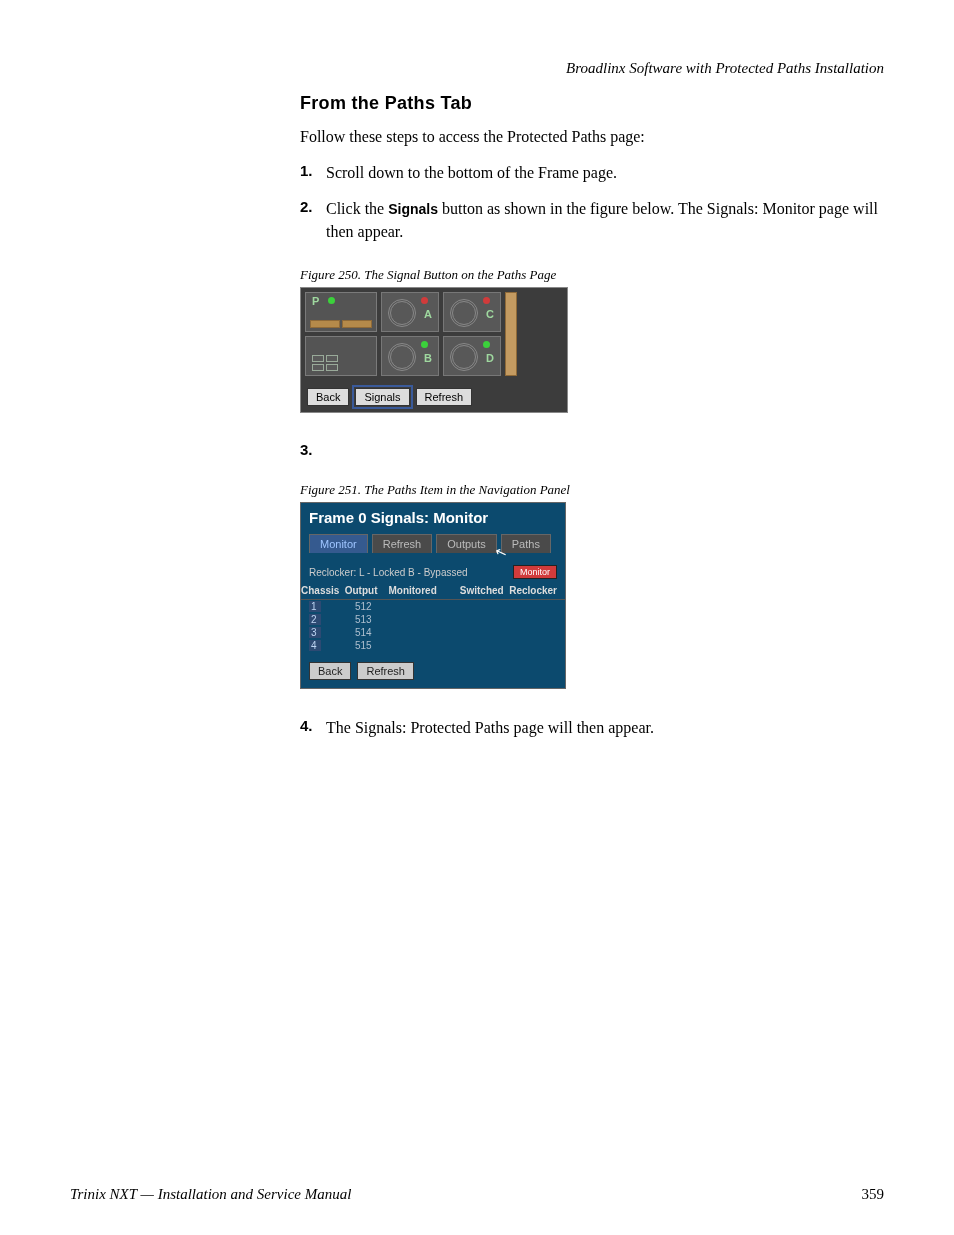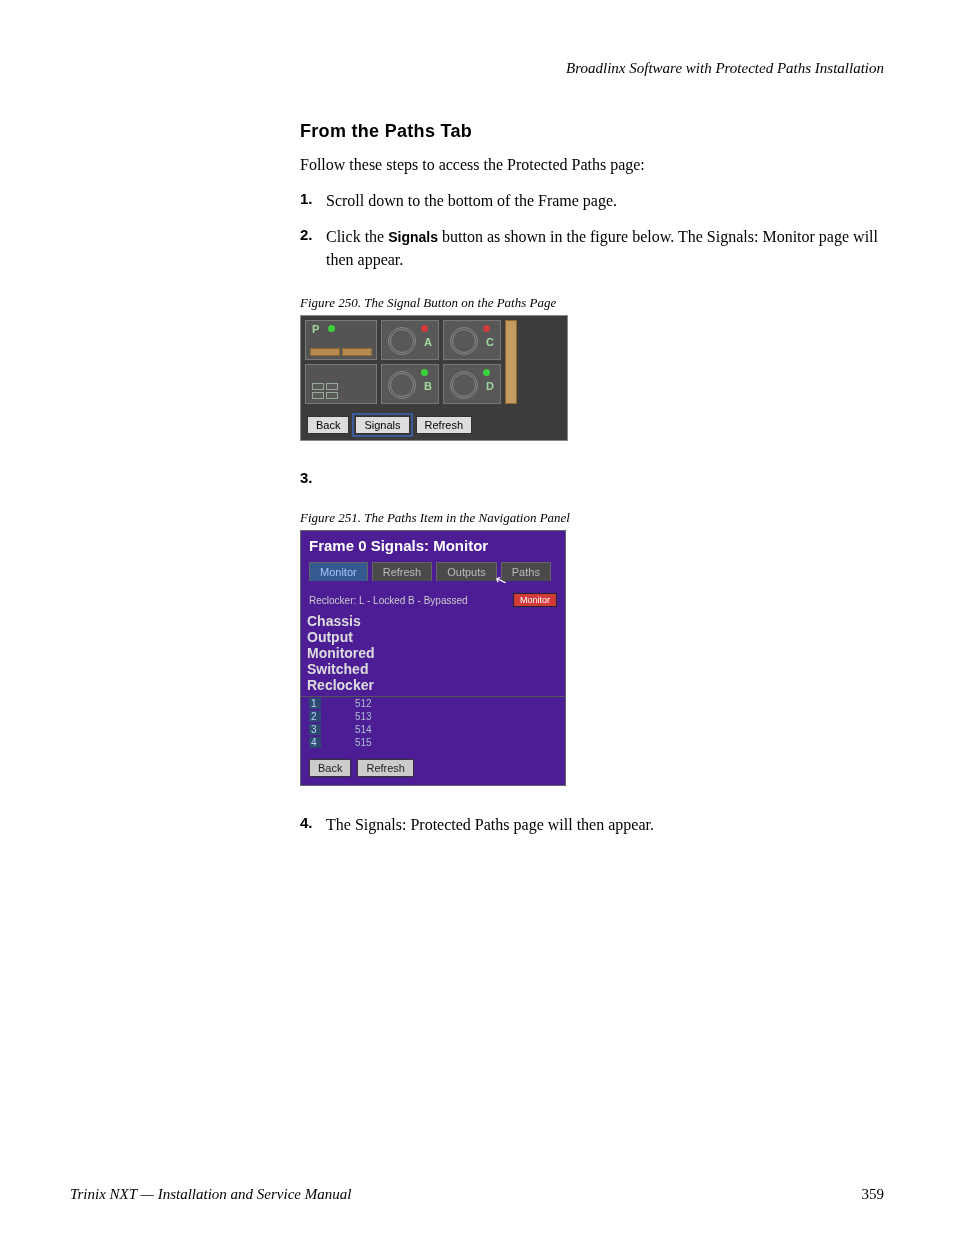--- a/index.html
+++ b/index.html
@@ -14,21 +14,21 @@
 }
 .page {
   padding: 60px 70px 50px 70px;
   height: 100%;
   position: relative;
 }
 .header-running {
   text-align: right;
   font-style: italic;
   font-size: 15px;
-  margin-bottom: 44px;
+  margin-bottom: 16px;
   color: #000;
 }
 .content {
   margin-left: 230px;
 }
 .section-heading {
   font-family: Liberation Sans, sans-serif;
   font-weight: bold;
   font-size: 18px;
   margin-bottom: 14px;
@@ -214,21 +214,21 @@
   cursor:pointer;
 }
 .fig250-btn.sel {
   outline:2px solid #3a5a9a;
   outline-offset:1px;
 }
 
 
 .fig251 {
   width: 266px;
-  background:#4c1d95;
+  background:#0c4a6e;
   color:#ddd;
   font-family:Arial,Helvetica,sans-serif;
   border:1px solid #666;
 }
 .fig251-title {
   font-weight:bold;
   font-size:15px;
   color:#fff;
   padding:6px 8px 8px 8px;
 }
@@ -269,26 +269,25 @@
 }
 .fig251-mon {
   background:#d13b3b;
   color:#fff;
   font-size:9px;
   padding:1px 6px;
   border:1px solid #222;
 }
 .fig251-thead {
   display:flex;
-  font-size:14px;
+  font-size:10px;
   font-weight:bold;
   color:#ddd;
-  padding:0 8px 3px 6px;
+  padding:0 8px 3px 0;
   border-bottom:1px solid #555;
-  flex-direction:column;
 }
 .fig251-th1 { width:46px; }
 .fig251-th2 { width:46px; }
 .fig251-th3 { width:75px; }
 .fig251-th4 { width:52px; }
 .fig251-th5 { flex:1; }
 .fig251-row {
   display:flex;
   font-size:10px;
   padding:1px 8px;

